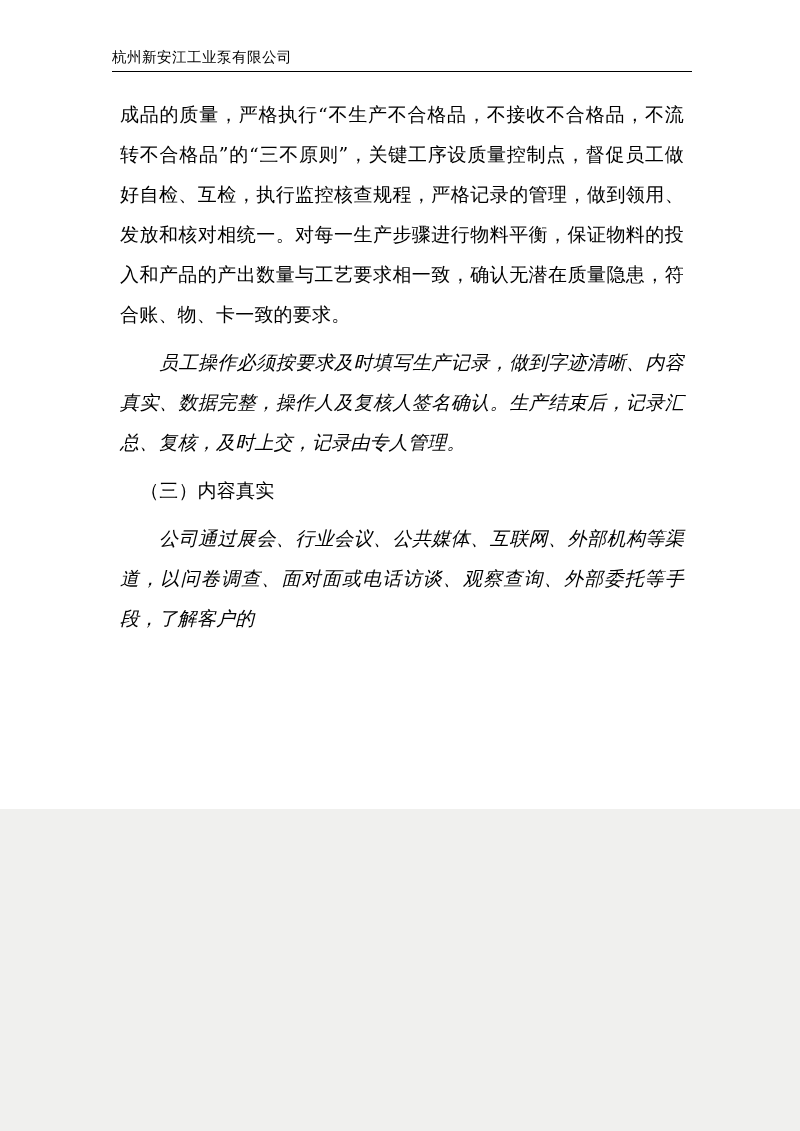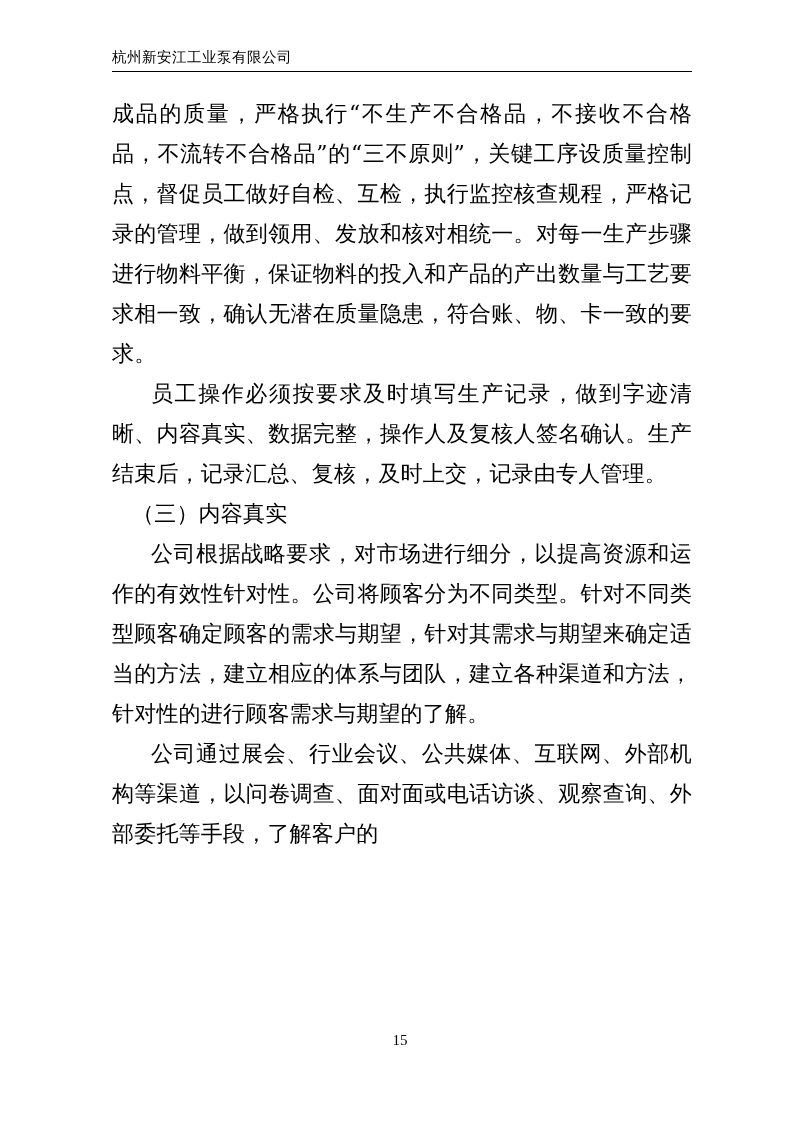--- a/index.html
+++ b/index.html
@@ -3,21 +3,21 @@
 <meta charset="utf-8">
 <style>
   html, body {
     margin: 0;
     padding: 0;
     background: #f0f0ee;
   }
   .page {
     position: relative;
     width: 800px;
-    height: 1131px;
+    height: 809px;
     margin: 0 auto;
     background: #ffffff;
     box-sizing: border-box;
     overflow: hidden;
     font-family: "DejaVu Serif", "Liberation Serif", serif;
     color: #000000;
   }
   .content {
     position: absolute;
     left: 112px;
@@ -37,29 +37,30 @@
   .header-left {
     font-family: "DejaVu Serif", "Liberation Serif", serif;
   }
   .header-right {
     font-family: "DejaVu Serif", "Liberation Serif", serif;
   }
   .body-text {
     margin-top: 22px;
   }
   .para {
-    font-size: 22px;
+    font-size: 19px;
     line-height: 40px;
     text-align: justify;
     text-justify: inter-ideograph;
-    margin: 0;
+    margin: 8px;
     letter-spacing: 0.2px;
   }
   .para.indent {
     text-indent: 39px;
+    font-style: italic;
   }
   .page-number {
     position: absolute;
     left: 0;
     right: 0;
     top: 1032px;
     text-align: center;
     font-size: 15px;
     font-family: Liberation Serif, serif;
   }
@@ -72,21 +73,20 @@
   <div class="content">
 
     <div class="header">
       <span class="header-left">杭州新安江工业泵有限公司</span>
     </div>
 
     <div class="body-text">
       <p class="para">成品的质量，严格执行“不生产不合格品，不接收不合格品，不流转不合格品”的“三不原则”，关键工序设质量控制点，督促员工做好自检、互检，执行监控核查规程，严格记录的管理，做到领用、发放和核对相统一。对每一生产步骤进行物料平衡，保证物料的投入和产品的产出数量与工艺要求相一致，确认无潜在质量隐患，符合账、物、卡一致的要求。</p>
       <p class="para indent">员工操作必须按要求及时填写生产记录，做到字迹清晰、内容真实、数据完整，操作人及复核人签名确认。生产结束后，记录汇总、复核，及时上交，记录由专人管理。</p>
       <p class="para" style="text-indent:20px;">（三）内容真实</p>
-      <p class="para indent">公司根据战略要求，对市场进行细分，以提高资源和运作的有效性针对性。公司将顾客分为不同类型。针对不同类型顾客确定顾客的需求与期望，针对其需求与期望来确定适当的方法，建立相应的体系与团队，建立各种渠道和方法，针对性的进行顾客需求与期望的了解。</p>
       <p class="para indent">公司通过展会、行业会议、公共媒体、互联网、外部机构等渠道，以问卷调查、面对面或电话访谈、观察查询、外部委托等手段，了解客户的</p>
     </div>
 
   </div>
 
   <div class="page-number">15</div>
 
 </div>
 
 </body></html>

